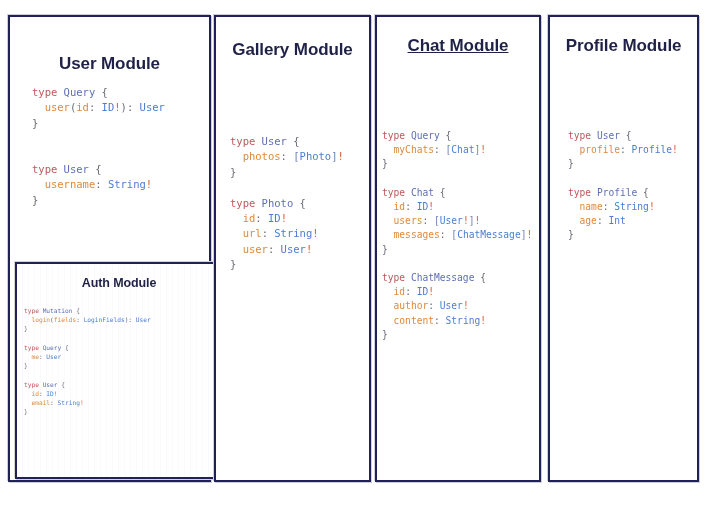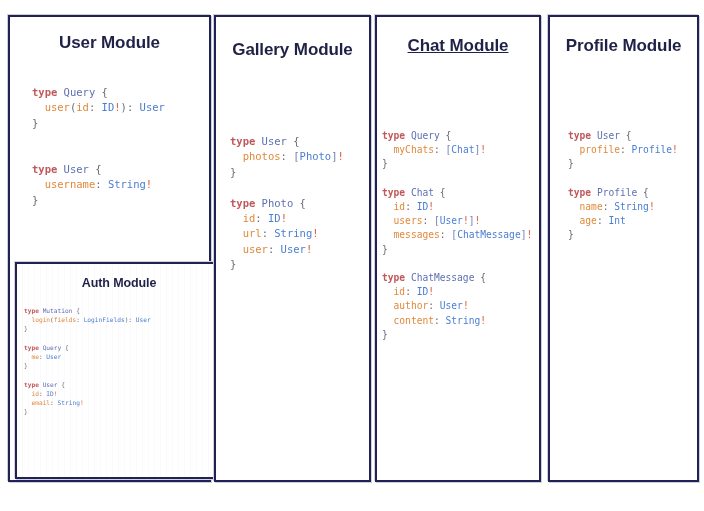--- a/index.html
+++ b/index.html
@@ -35,21 +35,21 @@
   }
 
   
   .code {
     font-family: "DejaVu Sans Mono", monospace;
     font-size: 10.5px;
     line-height: 15.4px;
     white-space: pre;
     color: #5a5a66;
   }
-  .code .kw   { color: #c0595c; font-weight: bold; }
+  .code .kw   { color: #c0595c; }
   .code .tname{ color: #5d6fb3; text-align: right; }
   .code .field{ color: #e0893b; }
   .code .type { color: #4a7ed0; }
   .code .bang { color: #d4603c; }
   .code .punc { color: #6b6b78; }
   .code .brk  { color: #6f7fae; }
 
   
   .subpanel {
     position: absolute;
@@ -65,21 +65,21 @@
     font-size: 6.2px;
     line-height: 9.2px;
   }
 </style>
 </head>
 <body>
 
 <div id="board">
 
   <div class="panel" id="panel-user" style="left:8px; top:15px; width:203px; height:467px;">
-    <div class="panel-title" style="margin-top:16px;">User Module</div>
+    <div class="panel-title" style="margin-top:37px;">User Module</div>
     <div class="code" id="code-user" style="position:absolute; left:22px; top:68px;"><div><span class="kw">type </span><span class="tname">Query</span><span class="punc"> {</span></div><div><span class="punc">  </span><span class="field">user</span><span class="punc">(</span><span class="field">id</span><span class="punc">: </span><span class="type">ID</span><span class="bang">!</span><span class="punc">)</span><span class="punc">: </span><span class="type">User</span></div><div><span class="punc">}</span></div><div>&nbsp;</div><div>&nbsp;</div><div><span class="kw">type </span><span class="tname">User</span><span class="punc"> {</span></div><div><span class="punc">  </span><span class="field">username</span><span class="punc">: </span><span class="type">String</span><span class="bang">!</span></div><div><span class="punc">}</span></div></div>
 
     <div class="subpanel" id="panel-auth" style="left:5px; top:245px; width:208px; height:217px;">
       <div class="panel-title" style="margin-top:12px;">Auth Module</div>
       <div class="code small" id="code-auth" style="position:absolute; left:7px; top:42px;"><div><span class="kw">type </span><span class="tname">Mutation</span><span class="punc"> {</span></div><div><span class="punc">  </span><span class="field">login</span><span class="punc">(</span><span class="field">fields</span><span class="punc">: </span><span class="type">LoginFields</span><span class="punc">)</span><span class="punc">: </span><span class="type">User</span></div><div><span class="punc">}</span></div><div>&nbsp;</div><div><span class="kw">type </span><span class="tname">Query</span><span class="punc"> {</span></div><div><span class="punc">  </span><span class="field">me</span><span class="punc">: </span><span class="type">User</span></div><div><span class="punc">}</span></div><div>&nbsp;</div><div><span class="kw">type </span><span class="tname">User</span><span class="punc"> {</span></div><div><span class="punc">  </span><span class="field">id</span><span class="punc">: </span><span class="type">ID</span><span class="bang">!</span></div><div><span class="punc">  </span><span class="field">email</span><span class="punc">: </span><span class="type">String</span><span class="bang">!</span></div><div><span class="punc">}</span></div></div>
     </div>
   </div>
 
   <div class="panel" id="panel-gallery" style="left:214px; top:15px; width:157px; height:467px;">
     <div class="panel-title" style="margin-top:23px;">Gallery Module</div>

